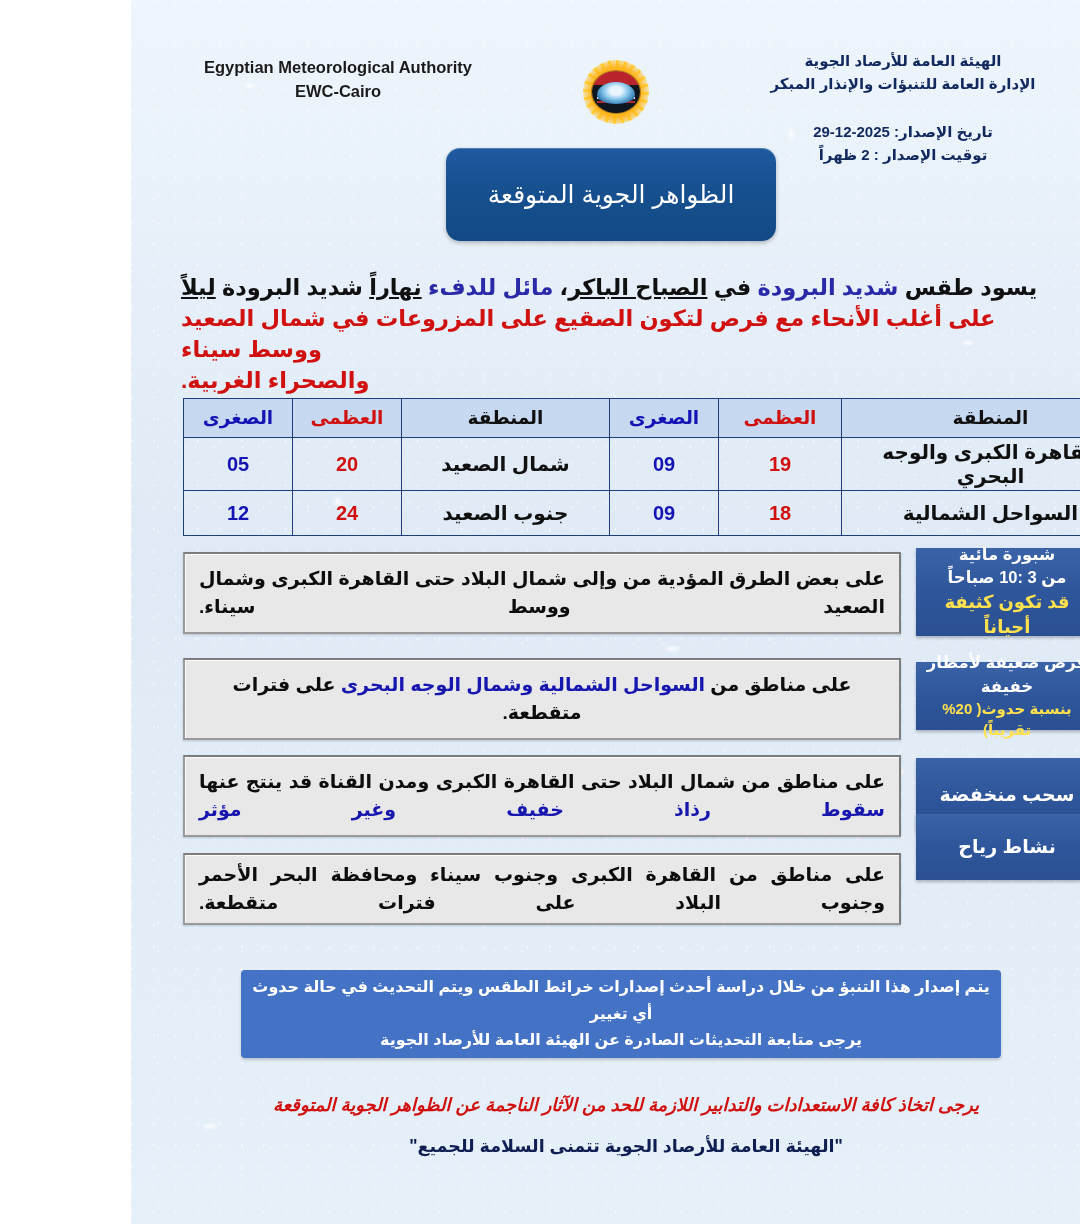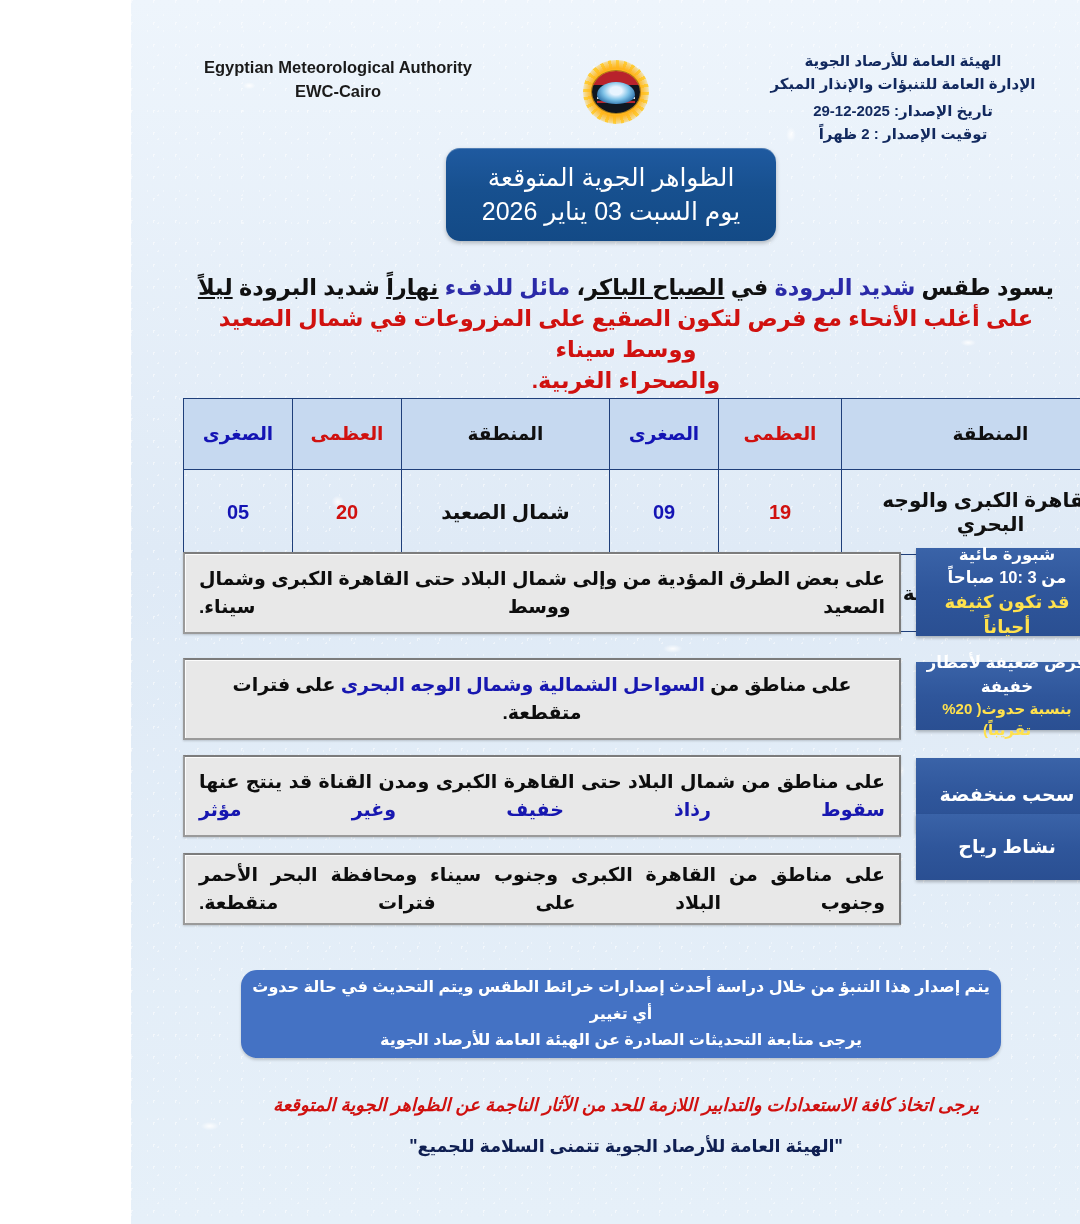--- a/index.html
+++ b/index.html
@@ -41,21 +41,21 @@
   .hdr-left{
     position:absolute;left:62px;top:56px;width:380px;
     text-align:center;direction:ltr;
     font-size:16.5px;font-weight:bold;color:#1a1a1a;line-height:1.45;
   }
   .hdr-right{
     position:absolute;right:12px;top:50px;width:330px;
     text-align:center;
     font-size:15px;font-weight:bold;color:#12295e;line-height:1.5;
   }
-  .hdr-right .issue{color:#12295e;margin-top:5px;}
+  .hdr-right .issue{color:#12295e;margin-top:26px;}
 
   
   .logo{
     position:absolute;left:497px;top:60px;width:66px;height:64px;
   }
   .logo .rays{
     position:absolute;left:0;top:0;width:66px;height:64px;border-radius:50%;
     background:
       radial-gradient(circle at 50% 50%, #fff27a 0%, #ffd23c 32%, #ffb31a 52%, rgba(255,190,30,.55) 66%, rgba(255,200,60,0) 78%),
       conic-gradient(from 0deg, #ffd84a 0 6deg, rgba(255,216,74,0) 6deg 15deg,
@@ -108,42 +108,42 @@
     border-radius:14px;
     box-shadow:0 2px 4px rgba(0,0,0,.25), inset 0 1px 0 rgba(255,255,255,.22);
     display:flex;flex-direction:column;align-items:center;justify-content:center;
     color:#ffffff;font-size:25px;line-height:1.35;font-weight:400;
   }
   .title-banner .l2{letter-spacing:0;}
 
   
   .summary{
     position:absolute;left:95px;top:272px;width:890px;
-    text-align:center;
+    text-align:left;
     font-size:22.5px;font-weight:bold;line-height:1.38;color:#111;
   }
   .summary .ln{display:block;}
   .summary .bl{color:#2a2aa8;}
   .summary .rd{color:#d0110f;}
   .summary .nv{color:#101010;}
   .summary u{text-decoration:underline;text-underline-offset:2px;}
 
   
   .temp-table{
     position:absolute;left:97px;top:398px;width:886px;
     border-collapse:collapse;
     table-layout:fixed;
   }
   .temp-table td,.temp-table th{
     border:1.6px solid #1f3f7a;
     height:40px;
     text-align:center;
     vertical-align:middle;
     font-size:20px;font-weight:bold;
-    padding:18px 6px;
+    padding:2px 6px;
   }
   .temp-table thead th{
     background:#c6d9f0;height:34px;font-size:18.5px;
   }
   .th-max{color:#d0110f;margin-left:47px;}
   .th-min{color:#1414b4;}
   .th-reg{color:#101010;}
   .c-max{color:#d0110f;font-size:21px;margin-left:16px;}
   .c-min{color:#1414b4;font-size:21px;}
   .c-reg{color:#101010;font-size:20px;}
@@ -186,21 +186,21 @@
   
   .phen-label:after{
     content:"";position:absolute;right:0;bottom:0;
     border-width:0 0 14px 14px;border-style:solid;
     border-color:transparent transparent #c9dcef transparent;
   }
 
   
   .footer-box{
     position:absolute;left:155px;top:970px;width:760px;height:88px;
-    background:#4472c4;border-radius:16px;
+    background:#4472c4;border-radius:4px;
     display:flex;flex-direction:column;justify-content:center;
     color:#ffffff;font-size:16px;font-weight:bold;line-height:1.65;
     box-shadow:0 2px 3px rgba(0,0,0,.18);
     text-align:center;
   }
 
   .bottom-red{
     position:absolute;left:95px;top:1094px;width:890px;text-align:center;
     font-size:18px;font-weight:bold;color:#d0110f;font-style:italic;
   }
@@ -229,21 +229,20 @@
 
   <div class="hdr-right">
     <div>الهيئة العامة للأرصاد الجوية</div>
     <div>الإدارة العامة للتنبؤات والإنذار المبكر</div>
     <div class="issue">تاريخ الإصدار: 2025-12-29</div>
     <div>توقيت الإصدار : 2 ظهراً</div>
   </div>
 
   <div class="title-banner">
     <div class="l1">الظواهر الجوية المتوقعة</div>
-    <div class="l2">يوم السبت 03 يناير 2026</div>
   </div>
 
   <div class="summary">
     <span class="ln"><span class="nv">يسود طقس </span><span class="bl">شديد البرودة</span><span class="nv"> في </span><u class="nv">الصباح الباكر</u><span class="nv">، </span><span class="bl">مائل للدفء</span><span class="nv"> </span><u class="nv">نهاراً</u><span class="nv"> شديد البرودة </span><u class="nv">ليلاً</u></span>
     <span class="ln rd">على أغلب الأنحاء مع فرص لتكون الصقيع  على المزروعات في شمال الصعيد ووسط سيناء</span>
     <span class="ln rd">والصحراء الغربية.</span>
   </div>
 
   <table class="temp-table">
     <thead>

